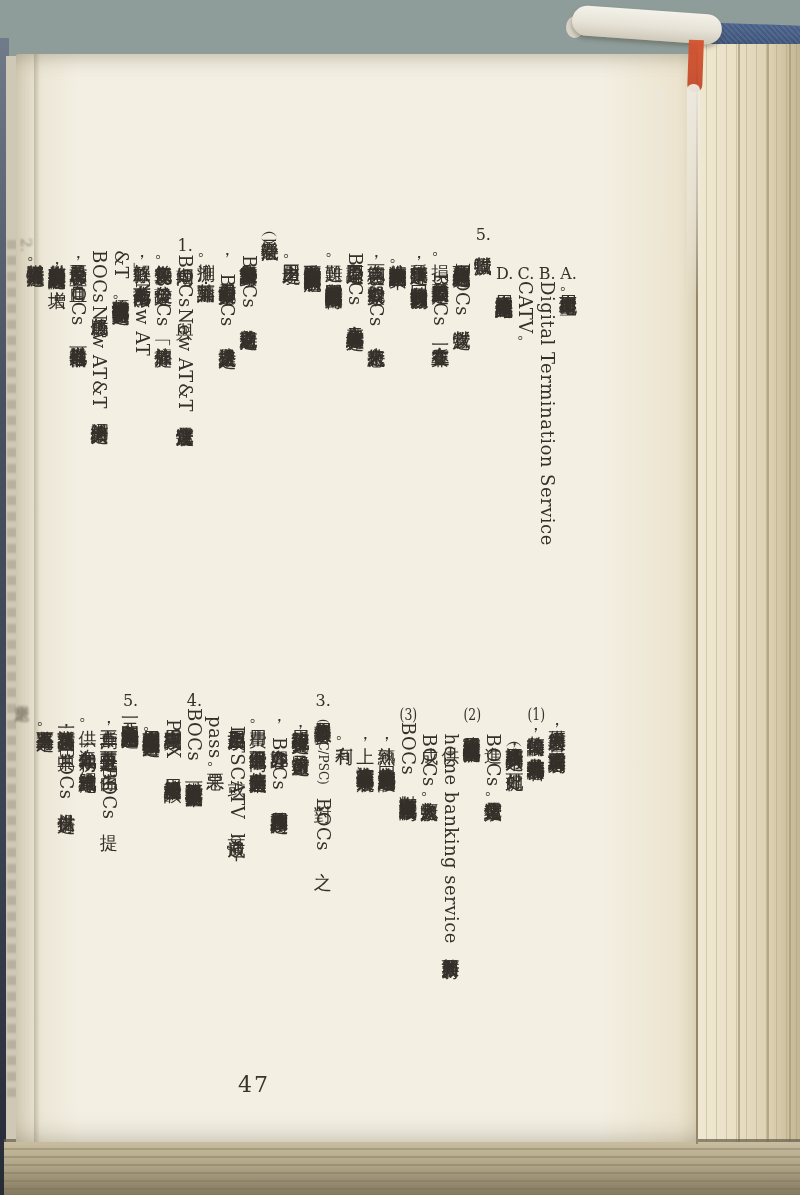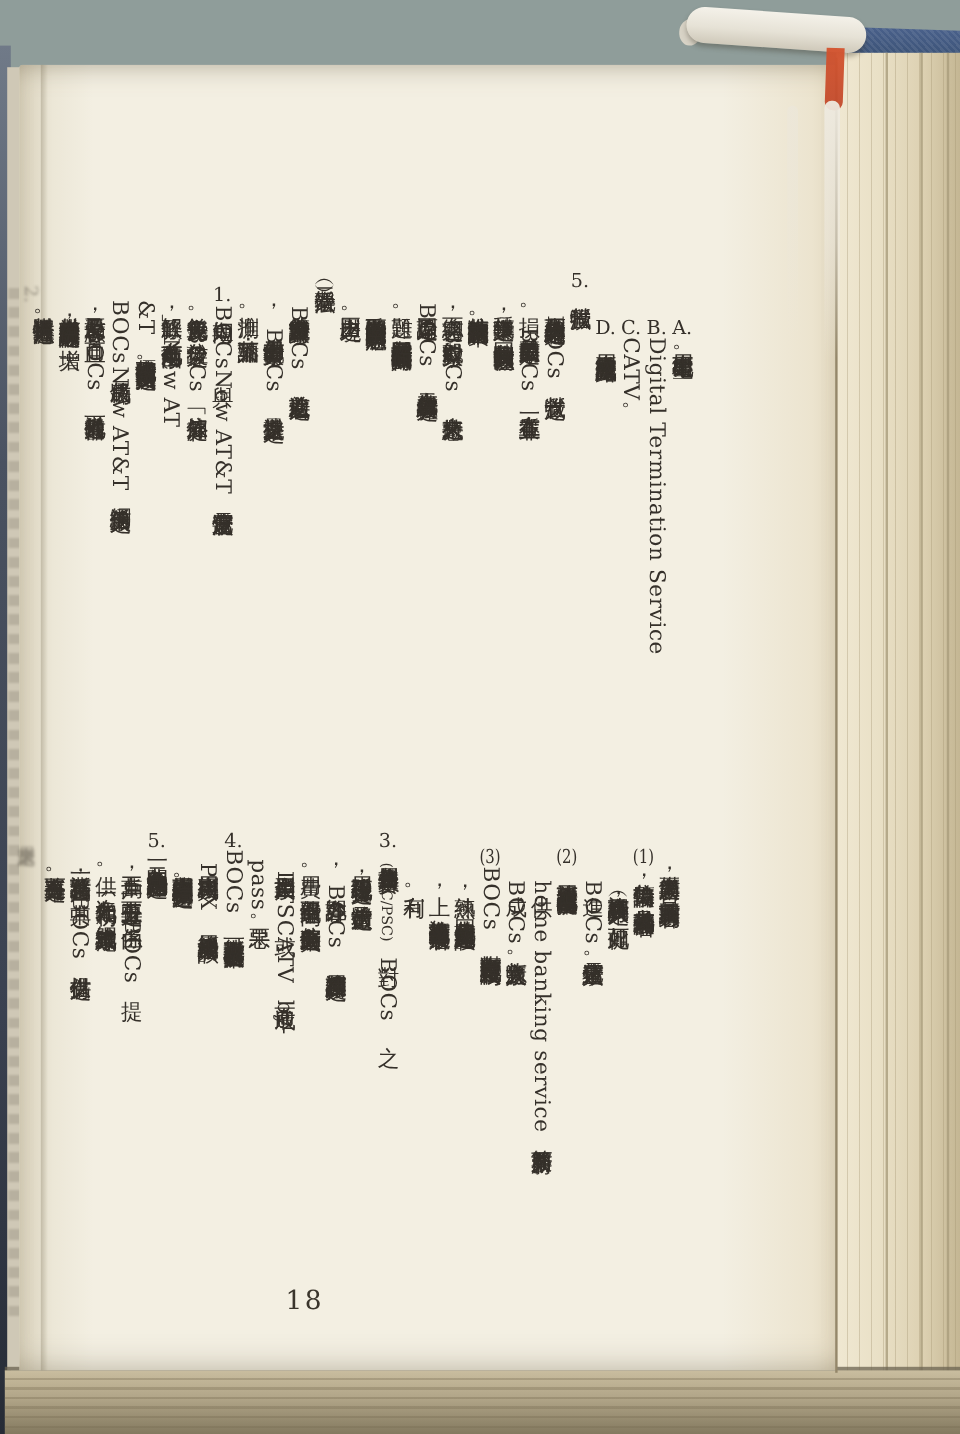--- a/index.html
+++ b/index.html
@@ -157,13 +157,13 @@
   <div class="col i0"><span class="m">4.</span><span>BOCs 可能直接對大規模之工商行號提供企業</span></div>
   <div class="col i2"><span>專用網路或與PBX 等用戶終端機業者共用該</span></div>
   <div class="col i2"><span>企業專用網路而從事區域網路業務之營運。</span></div>
   <div class="col i0"><span class="m">5.</span><span>一九八二年間全美國之汽車無線電話用戶已達</span></div>
   <div class="col i2"><span>十五萬戶，其中百分之三十五，係由 BOCs提</span></div>
   <div class="col i2"><span>供。迄一九九〇年代初期，細胞式汽車無線電</span></div>
   <div class="col i2"><span>話業務將達一百萬戶，其中 BOCs提供之佔有</span></div>
   <div class="col i2"><span>率將高達百分之五十。</span></div>
 </div>
 
-<div class="page-number">18</div>
+<div class="page-number">47</div>
 
 </body></html>

